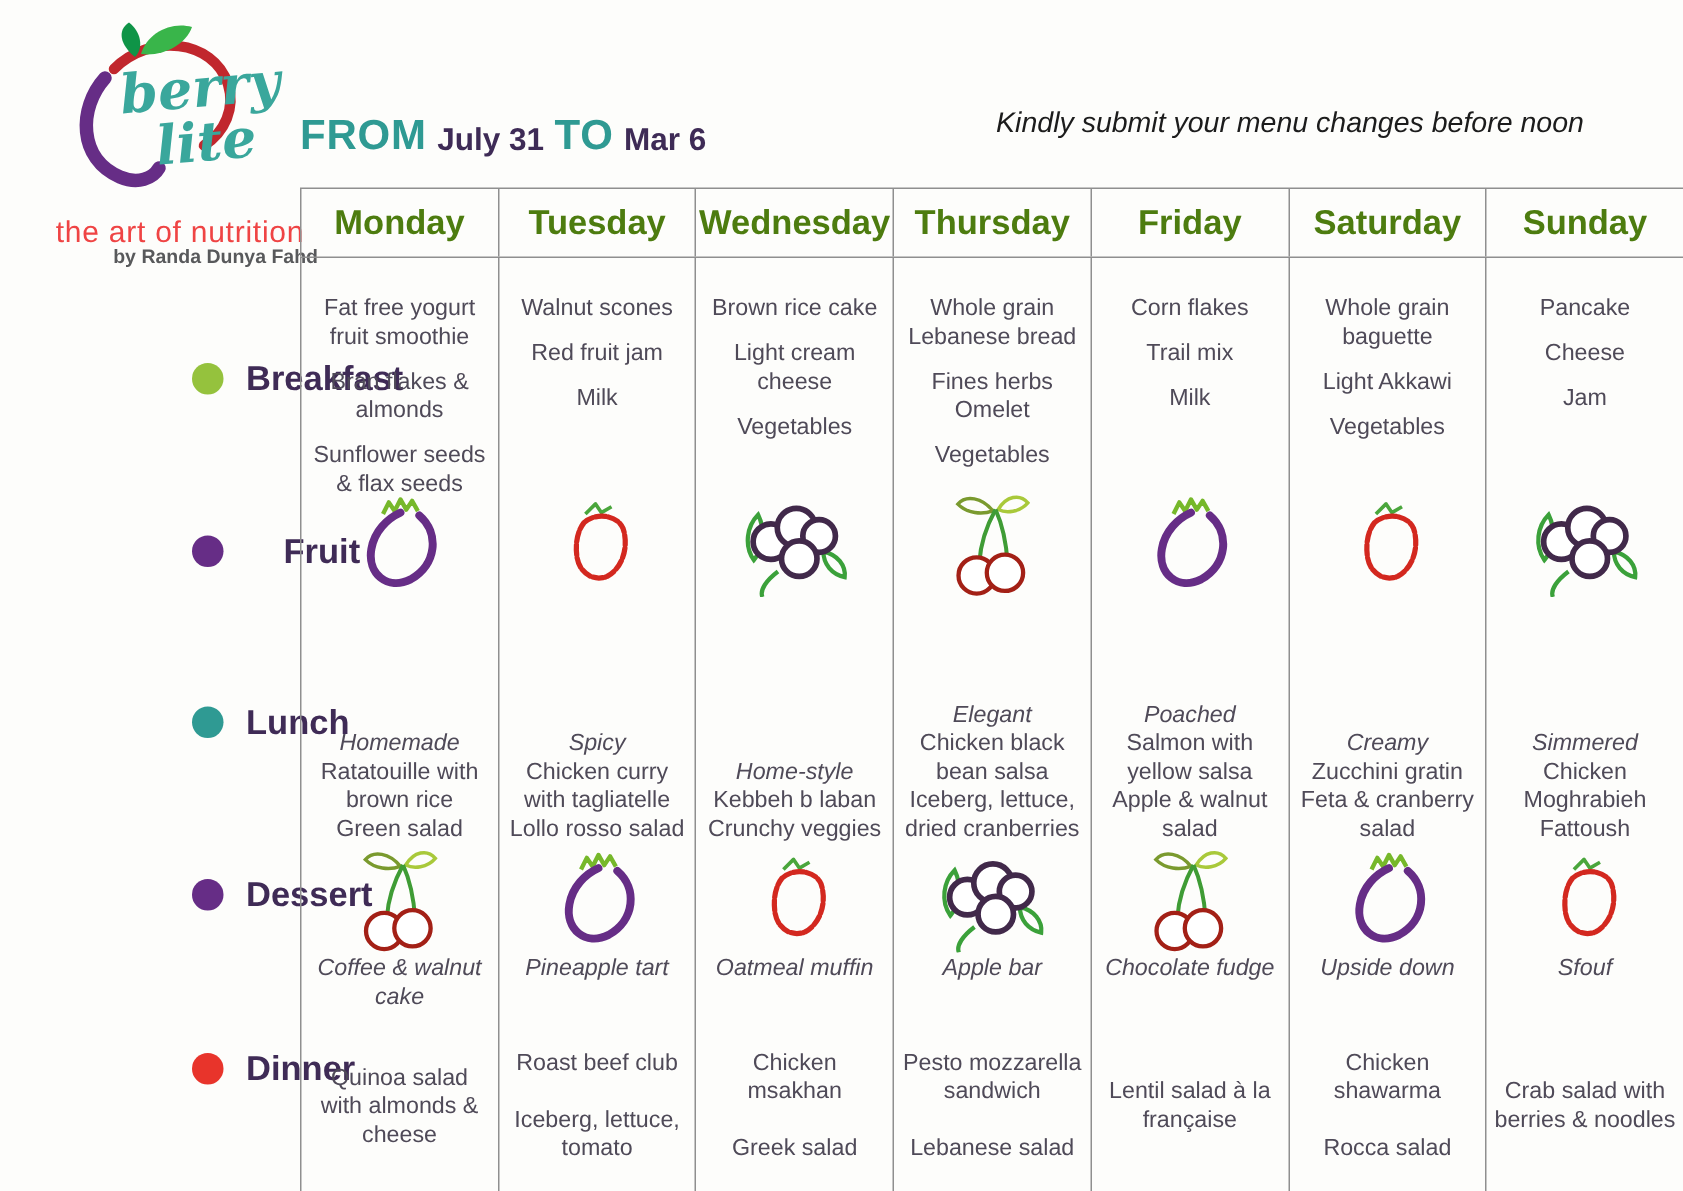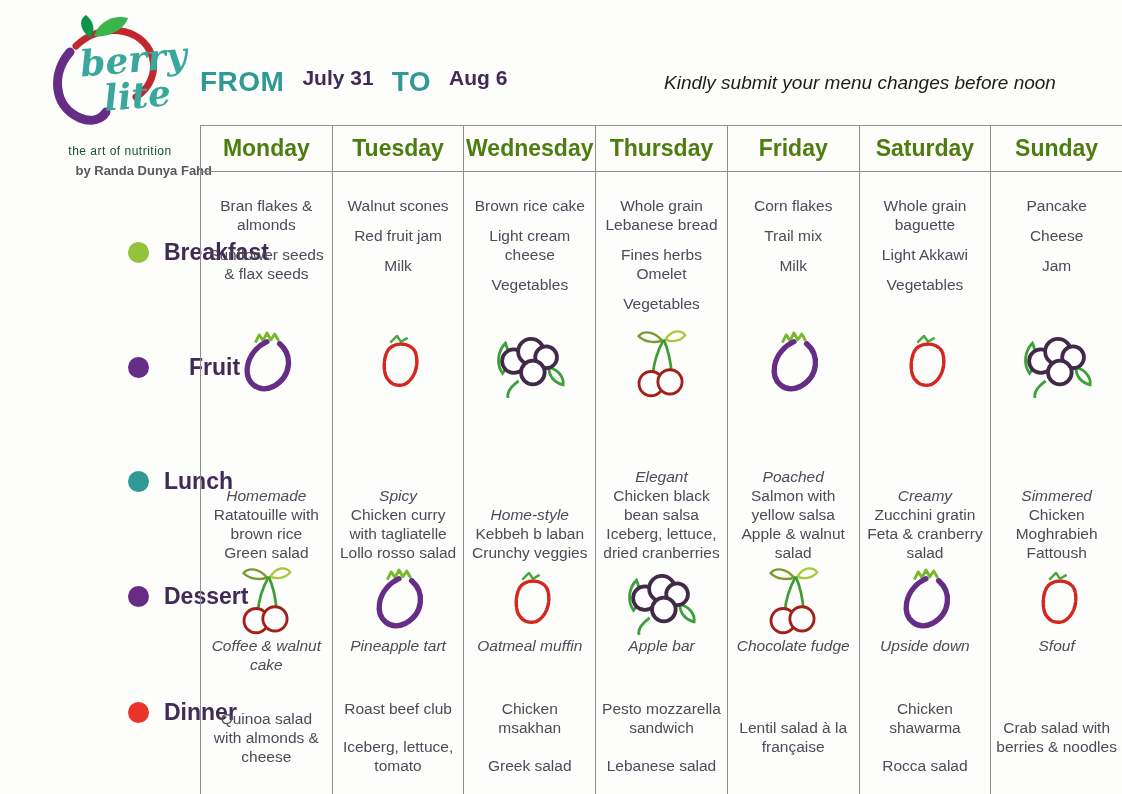--- a/index.html
+++ b/index.html
@@ -6,25 +6,25 @@
   .page{position:relative;width:1122px;height:794px;background:#fdfdfb;overflow:hidden;
         font-family:"Liberation Sans",sans-serif;color:#4f4a58;}
   
   .logo-wrap{position:absolute;left:28px;top:10px;width:184px;height:165px;}
   .logo-svg{position:absolute;left:8px;top:4px;}
   .brand1{position:absolute;left:52px;top:28px;font-family:"DejaVu Serif",serif;
           font-style:italic;font-weight:bold;font-size:36px;color:#3aa79c;transform:rotate(-5deg);}
   .brand2{position:absolute;left:76px;top:64px;font-family:"DejaVu Serif",serif;
           font-style:italic;font-weight:bold;font-size:36px;color:#3aa79c;transform:rotate(-5deg);}
   .tagline{position:absolute;left:0;top:134px;width:184px;text-align:center;
-           font-size:12px;color:#14532d;letter-spacing:.5px;}
+           font-size:20px;color:#ef4444;letter-spacing:.5px;}
   .byline{position:absolute;left:0;top:153px;width:184px;text-align:right;
           font-size:13px;font-weight:bold;color:#58595b;}
   
-  .daterow{position:absolute;left:200px;top:66px;height:40px;display:flex;align-items:flex-start;gap:18px;}
+  .daterow{position:absolute;left:200px;top:66px;height:40px;display:flex;align-items:flex-end;gap:7px;}
   .from-to{font-size:28px;font-weight:bold;color:#2f9a93;letter-spacing:.5px;}
   .date-val{font-size:21px;font-weight:bold;color:#3e2b56;}
   .notice{position:absolute;left:615px;top:72px;width:490px;text-align:center;
           font-style:italic;font-size:19px;color:#1c1c1c;}
   
   .grid-area{position:absolute;left:200px;top:125px;width:922px;height:669px;}
   .day-header-row{display:grid;grid-template-columns:repeat(7,1fr);height:47px;
                   border-top:1px solid #8f8f8f;border-bottom:1px solid #8f8f8f;box-sizing:border-box;}
   .day-header{border-left:1px solid #8f8f8f;display:flex;align-items:center;justify-content:center;
               font-size:23px;font-weight:bold;color:#4d7c0f;}
@@ -60,21 +60,21 @@
     <div class="brand1">berry</div>
     <div class="brand2">lite</div>
     <div class="tagline">the art of nutrition</div>
     <div class="byline">by Randa Dunya Fahd</div>
   </div>
 
   <div class="daterow">
     <span class="from-to">FROM</span>
     <span class="date-val">July 31</span>
     <span class="from-to">TO</span>
-    <span class="date-val">Aug 6</span>
+    <span class="date-val">Mar 6</span>
   </div>
 
   <div class="notice">Kindly submit your menu changes before noon</div>
 
   <div>
       <div class="cat-row" style="top: 238px;">
     <span class="cat-dot" style="background: rgb(149, 194, 61);"></span>
     <span class="cat-label">Breakfast</span>
   </div>
       <div class="cat-row" style="top: 353px; gap: 40px;">
@@ -101,20 +101,21 @@
         <div class="day-header">Tuesday</div>
         <div class="day-header">Wednesday</div>
         <div class="day-header">Thursday</div>
         <div class="day-header">Friday</div>
         <div class="day-header">Saturday</div>
         <div class="day-header">Sunday</div>
       </div>
     <div class="menu-grid">
         <div class="day-col">
     <div class="sec breakfast">
+            <div class="bk-item">Fat free yogurt fruit smoothie</div>
             <div class="bk-item">Bran flakes &amp; almonds</div>
             <div class="bk-item">Sunflower seeds &amp; flax seeds</div>
           </div>
     <div class="sec fruit">
             <svg width="62" height="66" viewBox="0 0 64 68">
     <polyline points="21,13 25,5 29,11 33,3 37,10 41,4 45,11" fill="none" stroke="#76b82a" stroke-width="3" stroke-linejoin="round"></polyline>
     <path d="M46 14 C60 26 58 48 40 58 C24 66 10 54 13 37 C15 25 24 16 33 12" fill="none" stroke="#662d86" stroke-width="5.5" stroke-linecap="round"></path>
             </svg>
           </div>
     <div class="sec lunch">

